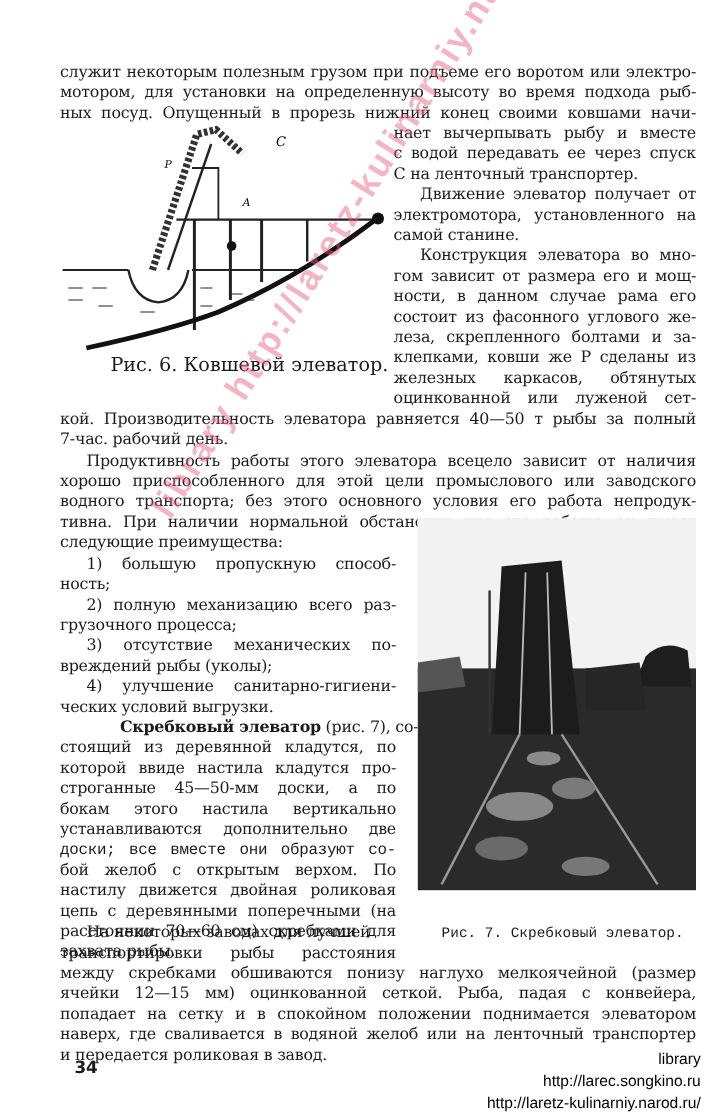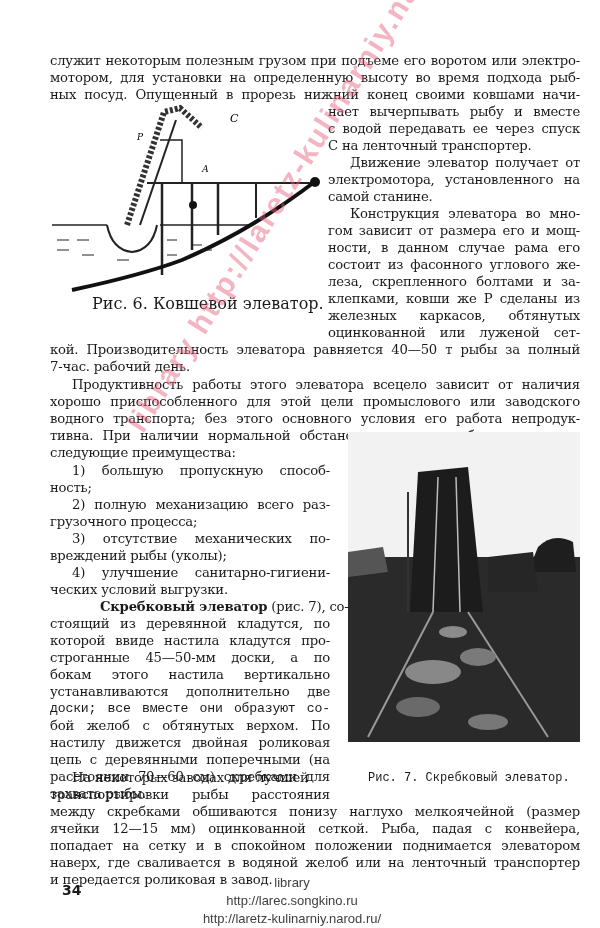--- a/index.html
+++ b/index.html
@@ -5,21 +5,21 @@
   html,body{margin:0;padding:0;background:#fff;}
   body{width:600px;height:928px;position:relative;overflow:hidden;font-family:"DejaVu Serif","Liberation Serif",serif;color:#1a1a1a;}
   .page{position:absolute;left:0;top:0;width:600px;height:928px;}
   .t{position:absolute;font-size:13.2px;line-height:17px;white-space:nowrap;letter-spacing:-0.2px;}
   .j{text-align:justify;text-align-last:justify;white-space:normal;}
   .cap{position:absolute;font-size:16px;white-space:nowrap;}
   .b{font-weight:bold;}
   .fig6{position:absolute;left:52px;top:100px;width:275px;height:195px;}
   .fig7{position:absolute;left:348px;top:432px;width:232px;height:310px;background:#fff;}
   .pgnum{position:absolute;left:62px;top:882px;font-weight:bold;font-size:14px;font-family:"DejaVu Sans","Liberation Sans",sans-serif;}
-  .footer{position:absolute;left:0;width:584px;text-align:center;font-family:"Liberation Sans","DejaVu Sans",sans-serif;font-size:13px;line-height:18px;top:874px;color:#404040;}
+  .footer{position:absolute;left:0;width:584px;text-align:right;font-family:"Liberation Sans","DejaVu Sans",sans-serif;font-size:13px;line-height:18px;top:874px;color:#000000;}
   .wm{position:absolute;left:120px;top:420px;transform:rotate(-58deg);transform-origin:left top;color:#e85a7a;opacity:0.45;font-family:"Liberation Sans",sans-serif;font-weight:bold;font-size:30px;white-space:nowrap;pointer-events:none;letter-spacing:2px;}
 </style>
 </head>
 <body>
 
 <div class="page">
 
   <div class="t j" style="left:50px;top:52px;width:530px;">служит некоторым полезным грузом при подъеме его воротом или электро-</div>
   <div class="t j" style="left:50px;top:69px;width:530px;">мотором, для установки на определенную высоту во время подхода рыб-</div>
   <div class="t j" style="left:50px;top:86px;width:530px;">ных посуд. Опущенный в прорезь нижний конец своими ковшами начи-</div>
@@ -83,21 +83,21 @@
   <div class="t j" style="left:72px;top:564px;width:258px;">4) улучшение санитарно-гигиени-</div>
   <div class="t" style="left:50px;top:581px;">ческих условий выгрузки.</div>
 
   <div class="t" style="left:72px;top:598px;width:258px;margin-left:28px;"><span class="b">Скребковый элеватор</span><span> (рис. 7), со-</span></div>
   <div class="t j" style="left:50px;top:615px;width:280px;">стоящий из деревянной кладутся, по</div>
   <div class="t j" style="left:50px;top:632px;width:280px;">которой ввиде настила кладутся про-</div>
   <div class="t j" style="left:50px;top:649px;width:280px;">строганные 45—50-мм доски, а по</div>
   <div class="t j" style="left:50px;top:666px;width:280px;">бокам этого настила вертикально</div>
   <div class="t j" style="left:50px;top:683px;width:280px;">устанавливаются дополнительно две</div>
   <div class="t j" style="left:50px;top:700px;width:280px;font-family:Liberation Mono, monospace;">доски; все вместе они образуют со-</div>
-  <div class="t j" style="left:50px;top:717px;width:280px;">бой желоб с обтянутых верхом. По</div>
+  <div class="t j" style="left:50px;top:717px;width:280px;">бой желоб с открытым верхом. По</div>
   <div class="t j" style="left:50px;top:734px;width:280px;">настилу движется двойная роликовая</div>
   <div class="t j" style="left:50px;top:751px;width:280px;">цепь с деревянными поперечными (на</div>
   <div class="t j" style="left:50px;top:768px;width:280px;">расстоянии 70—60 см) скребками для</div>
   <div class="t" style="left:50px;top:785px;">захвата рыбы.</div>
 
   <svg class="fig7" viewBox="0 0 232 310">
     <rect x="0" y="0" width="232" height="310" fill="#f2f2f2"></rect>
     <rect x="0" y="125" width="232" height="185" fill="#2a2a2a"></rect>
     <path d="M70 40 L120 35 L135 180 L62 180 Z" fill="#1c1c1c"></path>
     <path d="M60 60 L60 180" stroke="#333" stroke-width="2"></path>

